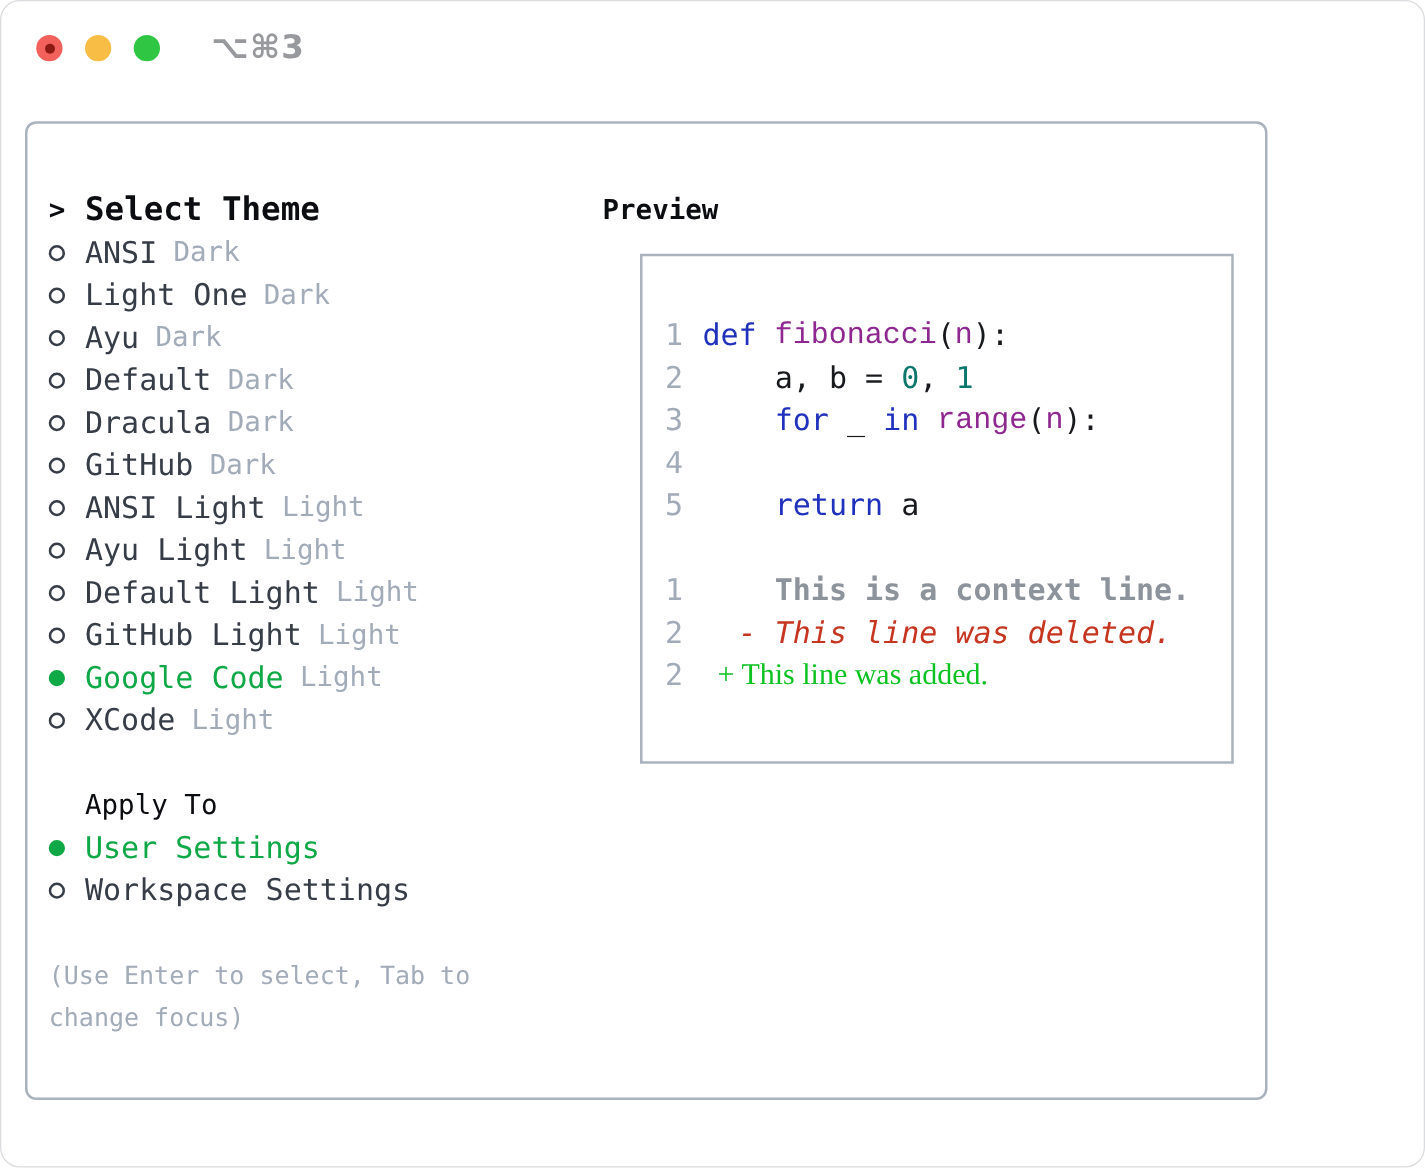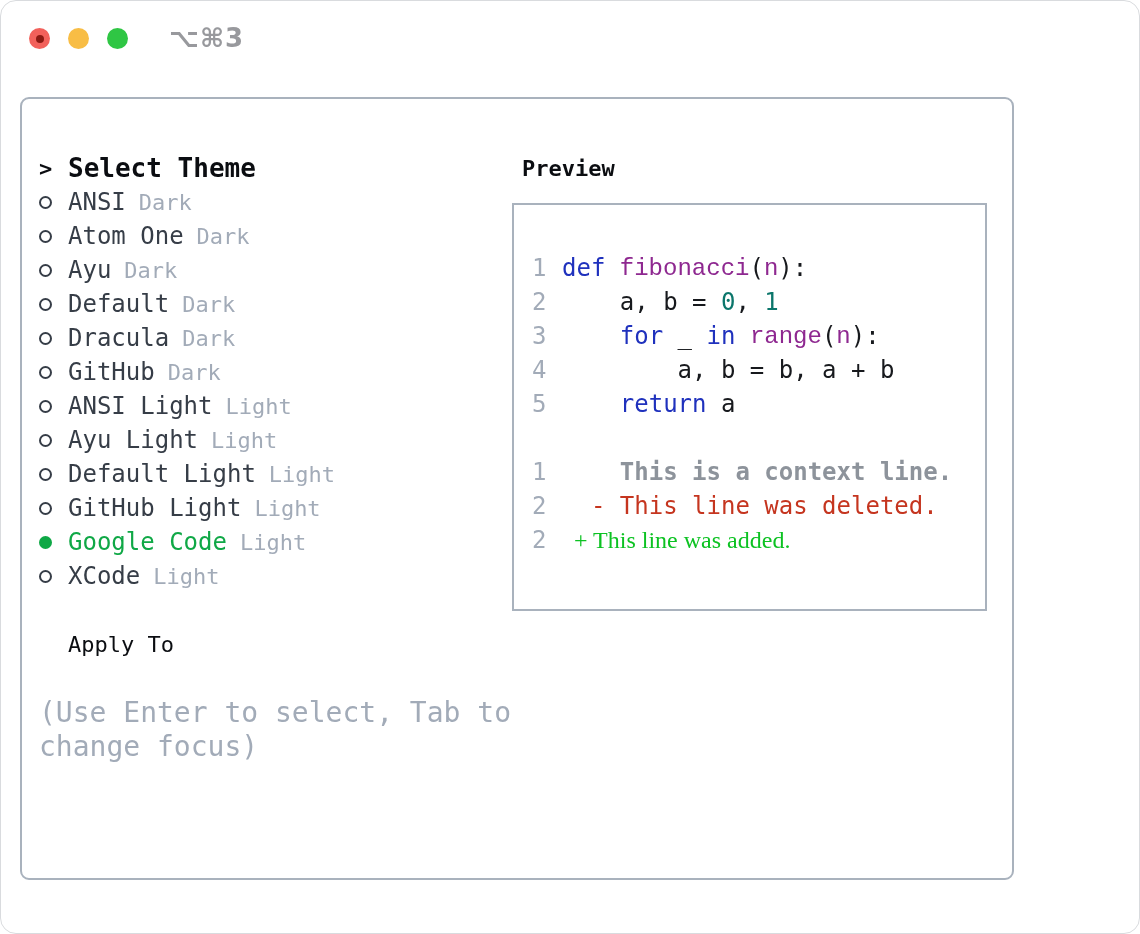--- a/index.html
+++ b/index.html
@@ -44,41 +44,41 @@
   .radio.sel { border-color: var(--accent-green); background: var(--accent-green); }
 
   .hdr { font-size: 26px; font-weight: bold; color: var(--header-text); }
   .prefix { font-size: 22px; font-weight: bold; color: var(--header-text); }
   .hdr2 { font-size: 22px; color: var(--header-text); text-align: right; }
 
   .tname { font-size: 24px; color: var(--list-text); }
   .tname.sel { color: var(--accent-green); }
   .tag { font-size: 22px; color: var(--muted); margin-left: 13px; }
 
-  .hint-line { height: 34px; display: flex; align-items: center; font-size: 28px; color: var(--muted); white-space: pre; }
+  .hint-line { height: 34px; display: flex; align-items: center; font-size: 20px; color: var(--muted); white-space: pre; }
 
   
   .preview-hdr {
-    position: absolute; left: 500px; top: 52px; height: 34px;
+    position: absolute; left: 460px; top: 52px; height: 34px;
     display: flex; align-items: center;
     font-size: 22px; font-weight: bold; color: var(--header-text);
   }
   .preview-box {
     position: absolute; left: 490px; top: 104px; width: 475px; height: 408px;
     border: 2px solid var(--panel-border); background: #fff;
     padding: 46px 0 0 18px;
   }
   .crow { height: 34px; display: flex; align-items: center; white-space: pre; font-size: 24px; }
   .lnum { width: 30px; flex: none; color: var(--muted); }
   .c-kwd { color: var(--code-keyword); }
   .c-typ { color: var(--code-function); font-family: Liberation Mono, monospace; }
   .c-lit { color: var(--code-literal); }
   .c-pln { color: var(--code-plain); }
   .d-context { color: var(--diff-context); font-weight: bold; }
-  .d-deleted { color: var(--diff-deleted); }
+  .d-deleted { color: var(--diff-deleted); font-style: italic; }
   .d-added   { color: var(--diff-added); font-family: Liberation Serif, serif; }
 </style>
 </head>
 <body>
 
 <div class="window">
 
   <div class="titlebar">
     <div class="tl-btn tl-close">
       <span class="dot"></span>
@@ -91,55 +91,59 @@
   <div class="panel">
 
     <div class="left-col">
       <div class="row">
         <span class="bullet-slot prefix">&gt;</span>
         <span class="hdr">Select Theme</span>
       </div>
 
       <div id="theme-list">
           <div class="row"><span class="bullet-slot"><span class="radio"></span></span><span class="tname">ANSI</span><span class="tag">Dark</span></div>
-          <div class="row"><span class="bullet-slot"><span class="radio"></span></span><span class="tname">Atom One</span><span class="tag">Dark</span></div>
+          <div class="row"><span class="bullet-slot"><span class="radio"></span></span><span class="tname">Light One</span><span class="tag">Dark</span></div>
           <div class="row"><span class="bullet-slot"><span class="radio"></span></span><span class="tname">Ayu</span><span class="tag">Dark</span></div>
           <div class="row"><span class="bullet-slot"><span class="radio"></span></span><span class="tname">Default</span><span class="tag">Dark</span></div>
           <div class="row"><span class="bullet-slot"><span class="radio"></span></span><span class="tname">Dracula</span><span class="tag">Dark</span></div>
           <div class="row"><span class="bullet-slot"><span class="radio"></span></span><span class="tname">GitHub</span><span class="tag">Dark</span></div>
           <div class="row"><span class="bullet-slot"><span class="radio"></span></span><span class="tname">ANSI Light</span><span class="tag">Light</span></div>
           <div class="row"><span class="bullet-slot"><span class="radio"></span></span><span class="tname">Ayu Light</span><span class="tag">Light</span></div>
           <div class="row"><span class="bullet-slot"><span class="radio"></span></span><span class="tname">Default Light</span><span class="tag">Light</span></div>
           <div class="row"><span class="bullet-slot"><span class="radio"></span></span><span class="tname">GitHub Light</span><span class="tag">Light</span></div>
           <div class="row"><span class="bullet-slot"><span class="radio sel"></span></span><span class="tname sel">Google Code</span><span class="tag">Light</span></div>
           <div class="row"><span class="bullet-slot"><span class="radio"></span></span><span class="tname">XCode</span><span class="tag">Light</span></div>
         </div>
 
       <div class="spacer"></div>
 
       <div class="row">
         <span class="bullet-slot"></span>
         <span class="hdr2">Apply To</span>
       </div>
 
+      <div id="apply-list">
+          <div class="row"><span class="bullet-slot"><span class="radio sel"></span></span><span class="tname sel">User Settings</span></div>
+          <div class="row"><span class="bullet-slot"><span class="radio"></span></span><span class="tname">Workspace Settings</span></div>
+        </div>
 
       <div class="spacer"></div>
 
       <div class="hint-line">(Use Enter to select, Tab to</div>
       <div class="hint-line">change focus)</div>
     </div>
 
     <div class="preview-hdr">Preview</div>
 
     <div class="preview-box">
       <div id="code-lines">
           <div class="crow"><span class="lnum">1</span><span class="c-kwd">def</span><span class="c-pln"> </span><span class="c-typ">fibonacci</span><span class="c-pln">(</span><span class="c-typ">n</span><span class="c-pln">):</span></div>
           <div class="crow"><span class="lnum">2</span><span class="c-pln">    a, b = </span><span class="c-lit">0</span><span class="c-pln">, </span><span class="c-lit">1</span></div>
           <div class="crow"><span class="lnum">3</span><span class="c-pln">    </span><span class="c-kwd">for</span><span class="c-pln"> _ </span><span class="c-kwd">in</span><span class="c-pln"> </span><span class="c-typ">range</span><span class="c-pln">(</span><span class="c-typ">n</span><span class="c-pln">):</span></div>
-          <div class="crow"><span class="lnum">4</span><span class="c-pln">        a, b = b, a + b</span></div>
+          <div class="crow"><span class="lnum">4</span></div>
           <div class="crow"><span class="lnum">5</span><span class="c-pln">    </span><span class="c-kwd">return</span><span class="c-pln"> a</span></div>
         </div>
       <div class="spacer"></div>
       <div id="diff-lines">
           <div class="crow"><span class="lnum">1</span><span class="d-context">    This is a context line.</span></div>
           <div class="crow"><span class="lnum">2</span><span class="d-deleted">  - This line was deleted.</span></div>
           <div class="crow"><span class="lnum">2</span><span class="d-added">  + This line was added.</span></div>
         </div>
     </div>
 

